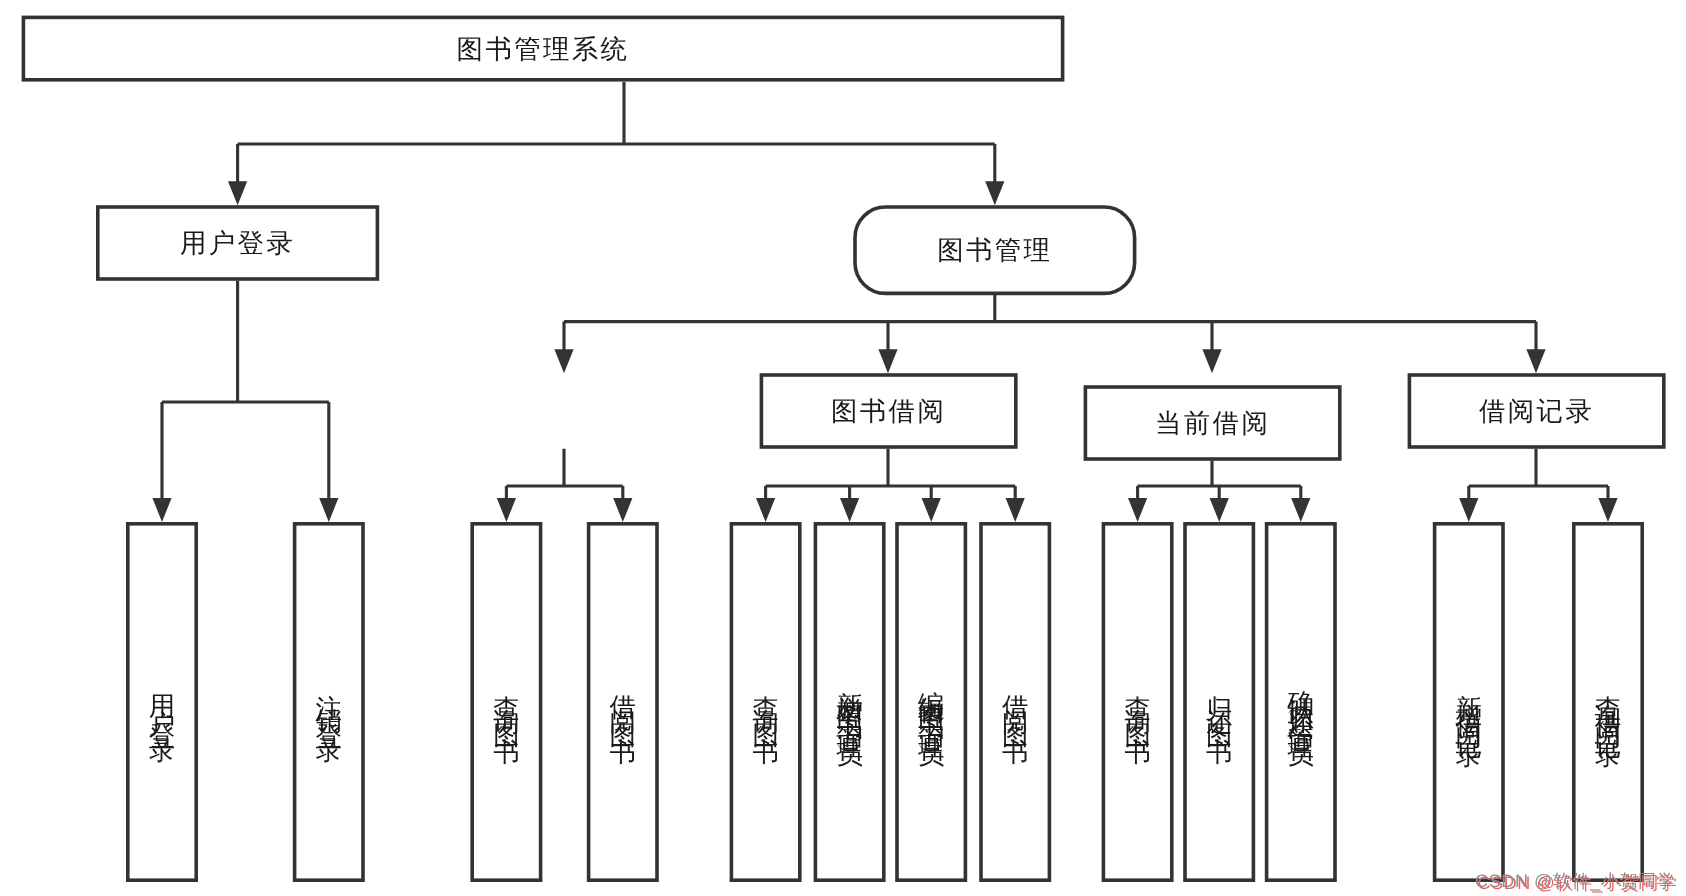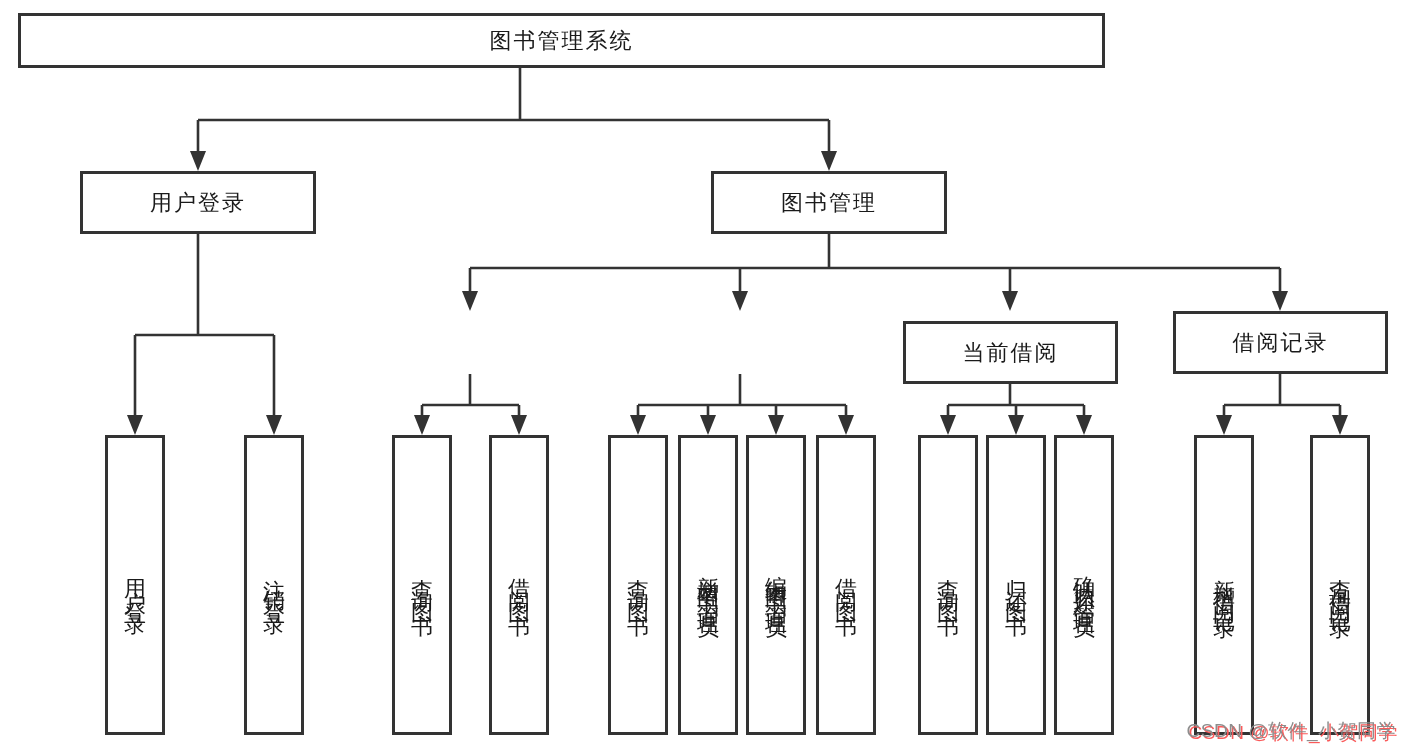--- a/index.html
+++ b/index.html
@@ -20,21 +20,21 @@
     display:flex; align-items:center; justify-content:center;
     font-size:22px; letter-spacing:2px; color:var(--text);
     white-space:nowrap;
   }
   .vbox{
     writing-mode:vertical-rl; text-orientation:mixed;
     letter-spacing:10px; font-size:22px; padding:6px 0;
   }
   .watermark{
     position:absolute; right:9px; bottom:3px;
-    font-size:19px; letter-spacing:0.5px;
+    font-size:15px; letter-spacing:0.5px;
     color:var(--watermark-gray);
     text-shadow:2px 2px 0 var(--watermark-red);
   }
 </style>
 </head>
 <body>
 
 <div id="canvas">
 
   <svg class="connectors" width="1405" height="747" viewBox="0 0 1405 747" style="color:var(--line)">
@@ -70,25 +70,26 @@
       <polygon points="768,415 784,415 776,435"></polygon>
       <polygon points="838,415 854,415 846,435"></polygon>
       <polygon points="940,415 956,415 948,435"></polygon>
       <polygon points="1008,415 1024,415 1016,435"></polygon>
       <polygon points="1076,415 1092,415 1084,435"></polygon>
       <polygon points="1216,415 1232,415 1224,435"></polygon>
       <polygon points="1332,415 1348,415 1340,435"></polygon>
     </g>
   </svg>
 
-  <div class="box" style="left:18px;top:13px;width:1087px;height:55px;">图书管理系统</div>
+  <div class="box" style="left:18px;top:13px;width:869px;height:55px;">图书管理系统</div>
 
   <div class="box" style="left:80px;top:171px;width:236px;height:63px;">用户登录</div>
-  <div class="box" style="left:711px;top:171px;width:236px;height:63px;">图书管理</div>
+  <div class="box" style="left:711px;top:171px;width:236px;height:75px;border-radius:27px;">图书管理</div>
 
+  <div class="box" style="left:633px;top:311px;width:215px;height:63px;">图书借阅</div>
   <div class="box" style="left:903px;top:311px;width:215px;height:63px;margin-top:10px;">当前借阅</div>
   <div class="box" style="left:1173px;top:311px;width:215px;height:63px;">借阅记录</div>
 
   <div class="box vbox" style="left: 105px; top: 435px; width: 60px; height: 300px; letter-spacing: 12px;">用户登录</div>
   <div class="box vbox" style="left: 244px; top: 435px; width: 60px; height: 300px; letter-spacing: 12px;">注销登录</div>
 
   <div class="box vbox" style="left: 392px; top: 435px; width: 60px; height: 300px; letter-spacing: 12px;">查询图书</div>
   <div class="box vbox" style="left: 489px; top: 435px; width: 60px; height: 300px; letter-spacing: 12px;">借阅图书</div>
 
   <div class="box vbox" style="left: 608px; top: 435px; width: 60px; height: 300px; letter-spacing: 12px;">查询图书</div>

